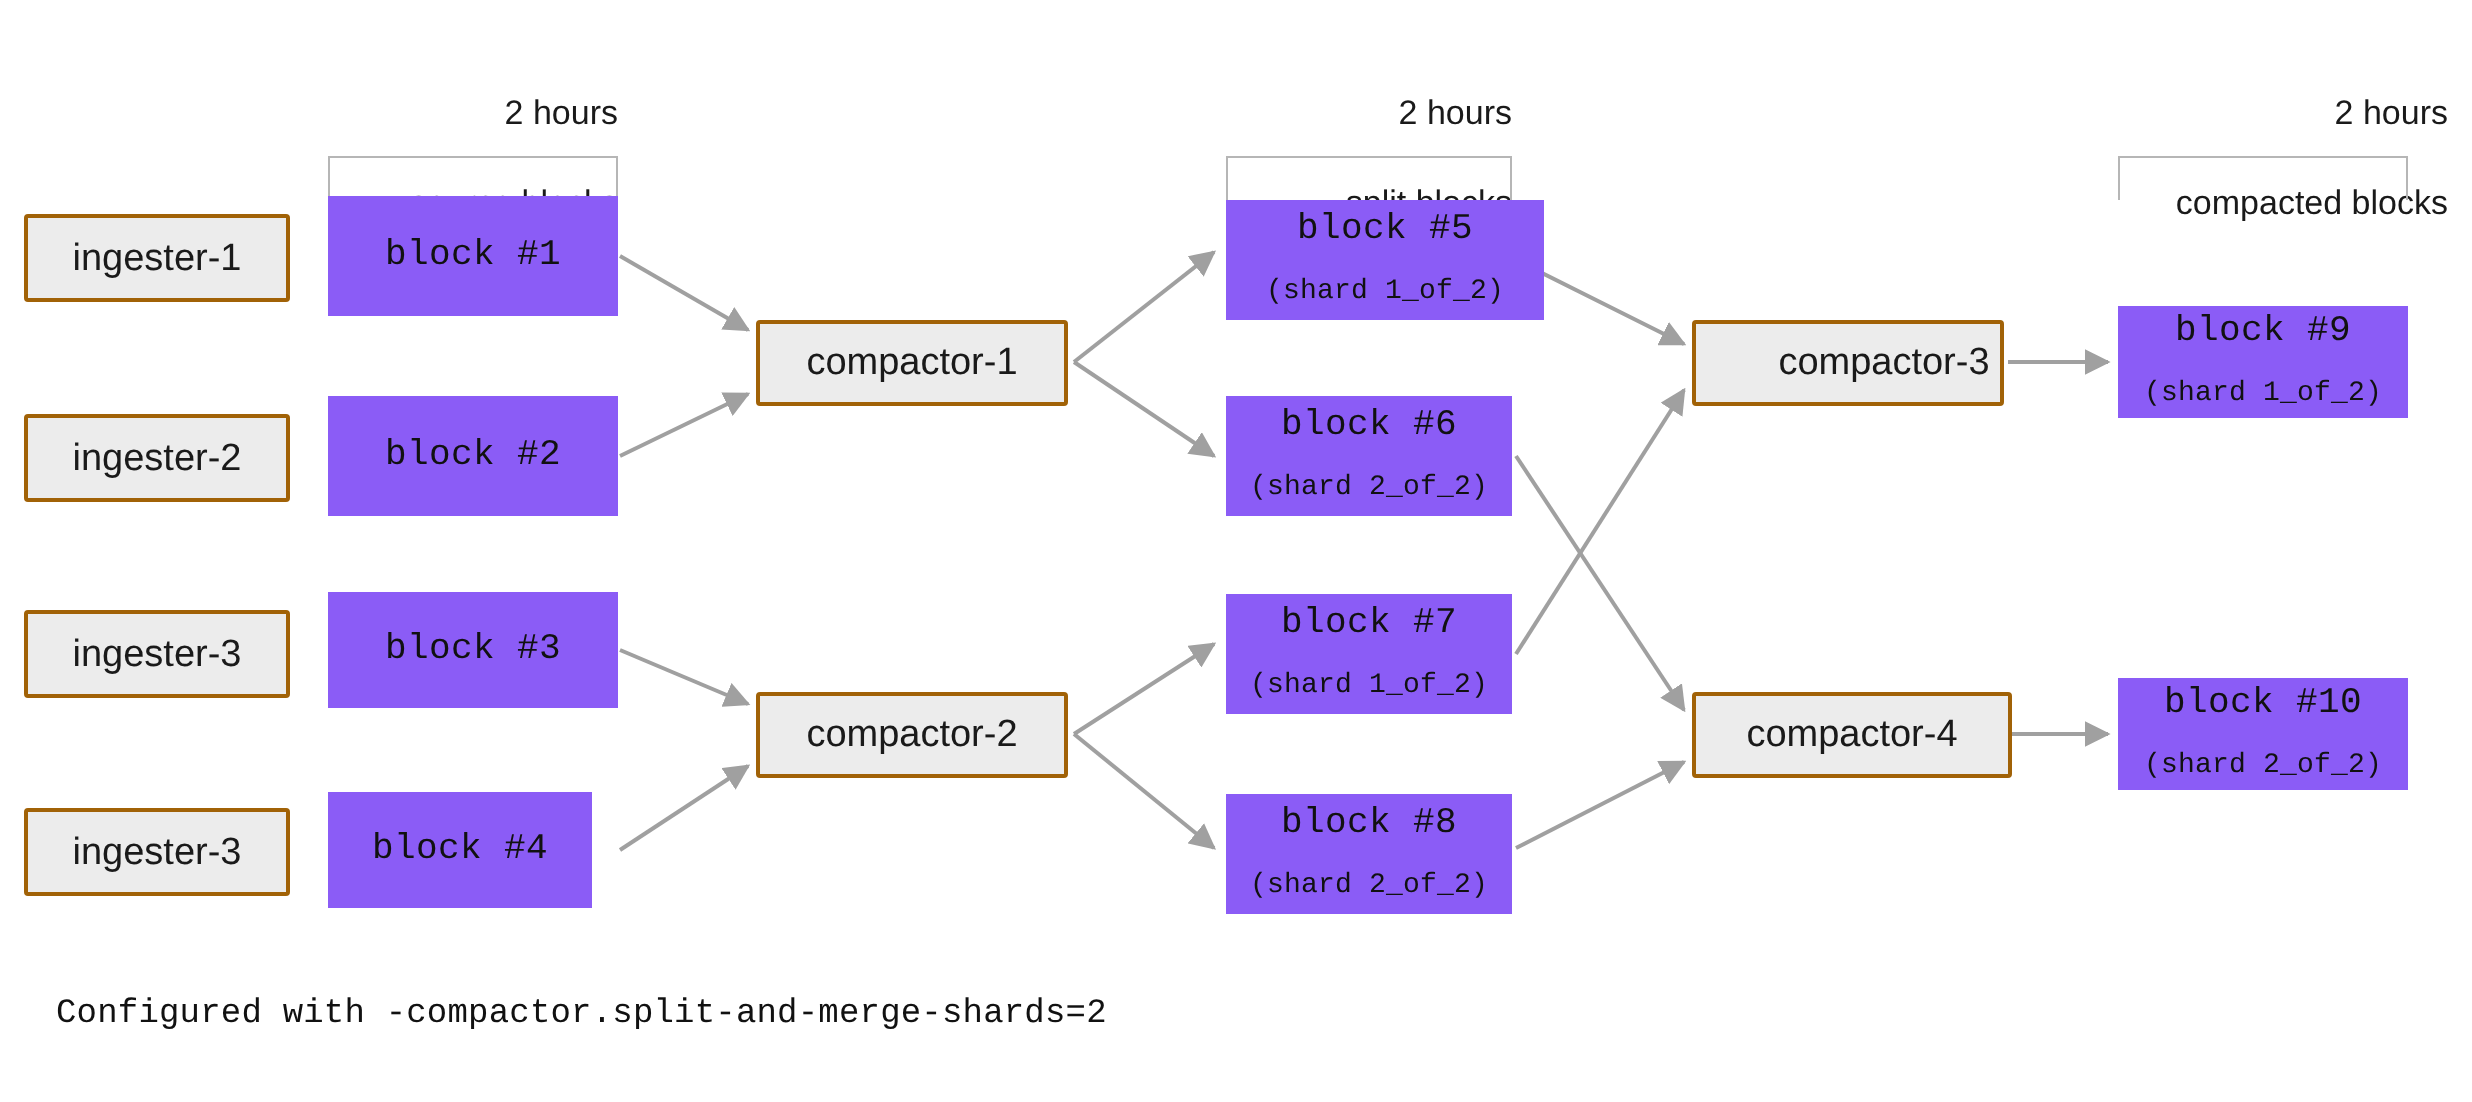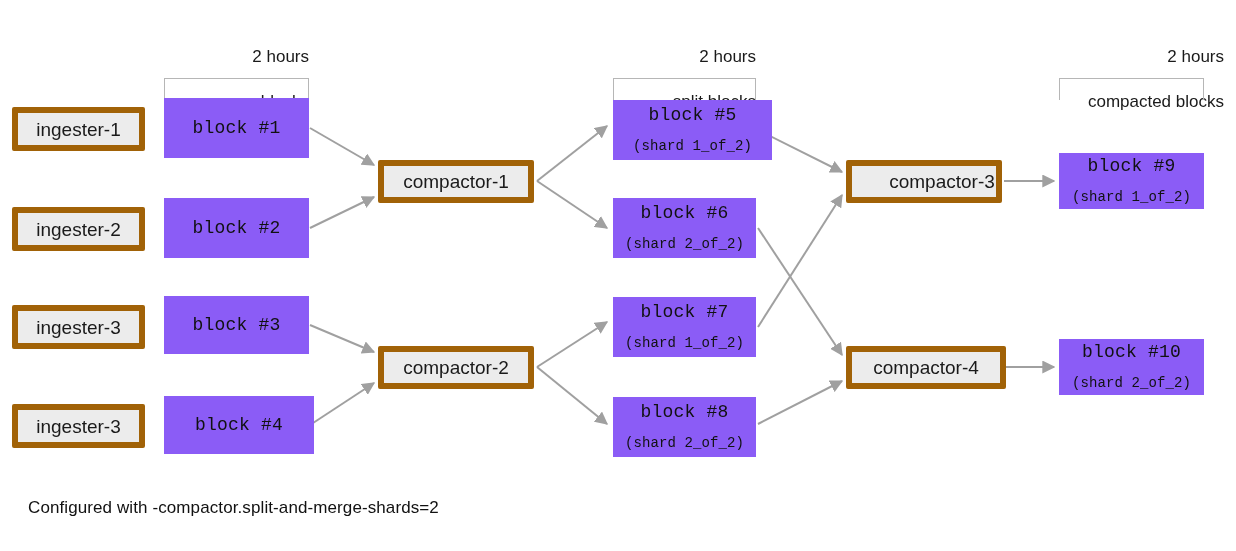--- a/index.html
+++ b/index.html
@@ -34,21 +34,21 @@
     display: flex;
     flex-direction: column;
     align-items: center;
     justify-content: center;
     text-align: center;
   }
 
   
   .svc {
     background: #ececec;
-    border: 6px solid #a16207;
+    border: 2px solid #a16207;
     border-radius: 2px;
     font-family: "Liberation Sans", sans-serif;
     font-size: 19px;
     color: #1a1a1a;
     line-height: 1;
   }
 
   
   .blk {
     background: #8b5cf6;
@@ -82,21 +82,21 @@
     font-family: "Liberation Sans", sans-serif;
     font-size: 17px;
     color: #1a1a1a;
     line-height: 1.32;
     white-space: pre-line;
   }
 
   
   .caption {
     position: absolute;
-    font-family: Liberation Sans, sans-serif;
+    font-family: Liberation Mono, monospace;
     font-size: 17px;
     color: #111111;
     white-space: pre;
     letter-spacing: 0.1px;
     text-align: center;
   }
 </style>
 </head>
 <body>
 
@@ -165,21 +165,21 @@
 
   <div class="node blk" style="left:164px; top:98px; width:145px; height:60px;">
     <span class="blk-title">block #1</span>
   </div>
   <div class="node blk" style="left:164px; top:198px; width:145px; height:60px;">
     <span class="blk-title">block #2</span>
   </div>
   <div class="node blk" style="left:164px; top:296px; width:145px; height:58px;">
     <span class="blk-title">block #3</span>
   </div>
-  <div class="node blk" style="left:164px; top:396px; width:150px; height:58px;">
+  <div class="node blk" style="left:164px; top:396px; width:132px; height:58px;">
     <span class="blk-title">block #4</span>
   </div>
 
   <div class="node svc" style="left:378px; top:160px; width:156px; height:43px;">
     <span>compactor-1</span>
   </div>
   <div class="node svc" style="left:378px; top:346px; width:156px; height:43px;">
     <span>compactor-2</span>
   </div>
 

